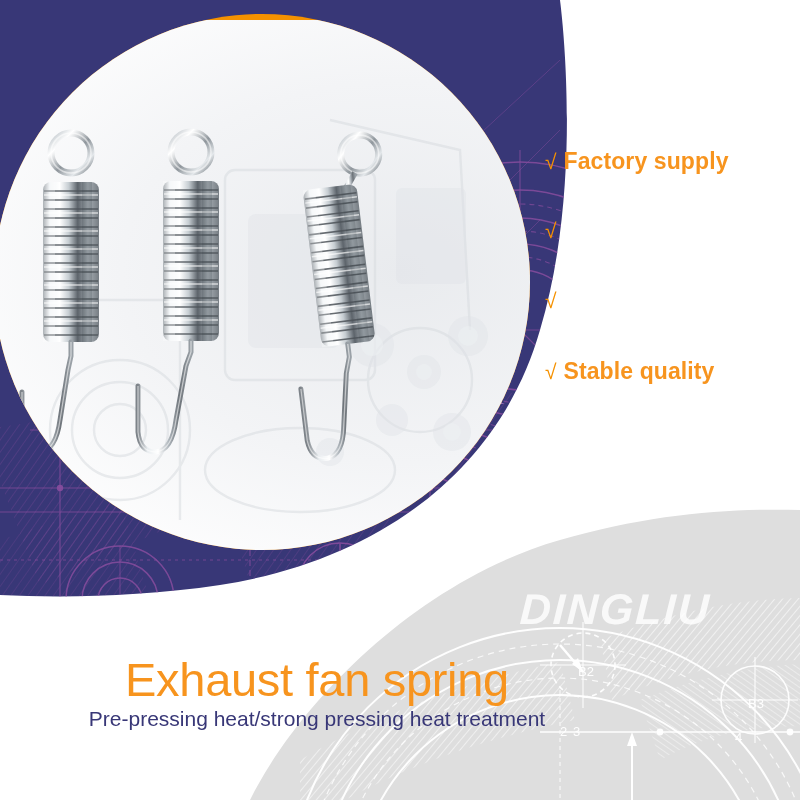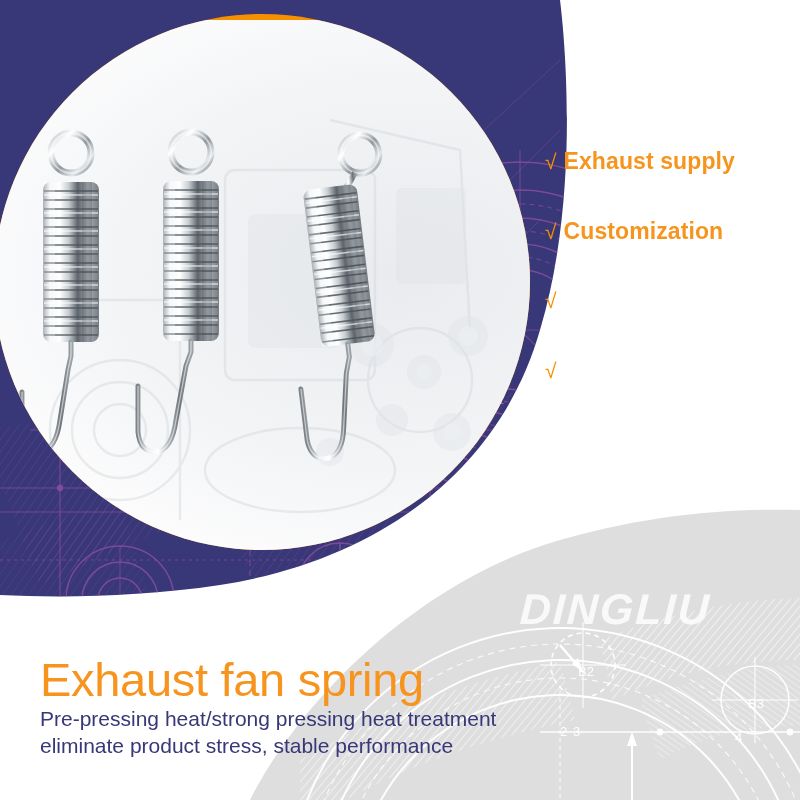--- a/index.html
+++ b/index.html
@@ -24,21 +24,21 @@
   .feature-check{
     color:#F59100;font-size:21px;font-weight:normal;margin-right:7px;
     line-height:1;
   }
   .feature-label{
     color:#F7941E;font-size:23px;font-weight:bold;letter-spacing:.1px;
     line-height:1;
   }
 
   
-  .title-block{position:absolute;left:40px;top:655px;width:600px;}
+  .title-block{position:absolute;left:17px;top:655px;width:600px;text-align:center;}
   .product-title{
     color:#F7941E;font-size:47px;font-weight:300;line-height:1.05;
     letter-spacing:-0.3px;white-space:nowrap;
   }
   .product-subtitle{
     color:#383777;font-size:21px;font-weight:400;line-height:1.25;
     margin-top:2px;white-space:nowrap;
   }
   .sub-line{display:block;}
 
@@ -398,35 +398,34 @@
         <path d="M340,343 L340,356 L335,372 L326,424 Q322,452 306,454 Q290,454 288,434 L288,382" fill="none" stroke="#ffffff" stroke-width="1.3" opacity=".55"></path>
       </g>
     </g>
   </svg>
 
   <div class="watermark">DINGLIU</div>
 
   <div class="features">
     <div class="feature-row">
       <span class="feature-check">√</span>
-      <span class="feature-label">Exhaust supply</span>
-    </div>
-    <div class="feature-row">
-      <span class="feature-check">√</span>
-      <span class="feature-label">Customization</span>
+      <span class="feature-label">Factory supply</span>
     </div>
     <div class="feature-row">
       <span class="feature-check">√</span>
     </div>
     <div class="feature-row">
       <span class="feature-check">√</span>
     </div>
+    <div class="feature-row">
+      <span class="feature-check">√</span>
+      <span class="feature-label">Stable quality</span>
+    </div>
   </div>
 
   <div class="title-block">
     <div class="product-title">Exhaust fan spring</div>
     <div class="product-subtitle">
       <span class="sub-line">Pre-pressing heat/strong pressing heat treatment</span>
-      <span class="sub-line">eliminate product stress, stable performance</span>
     </div>
   </div>
 
 </div>
 
 </body></html>

